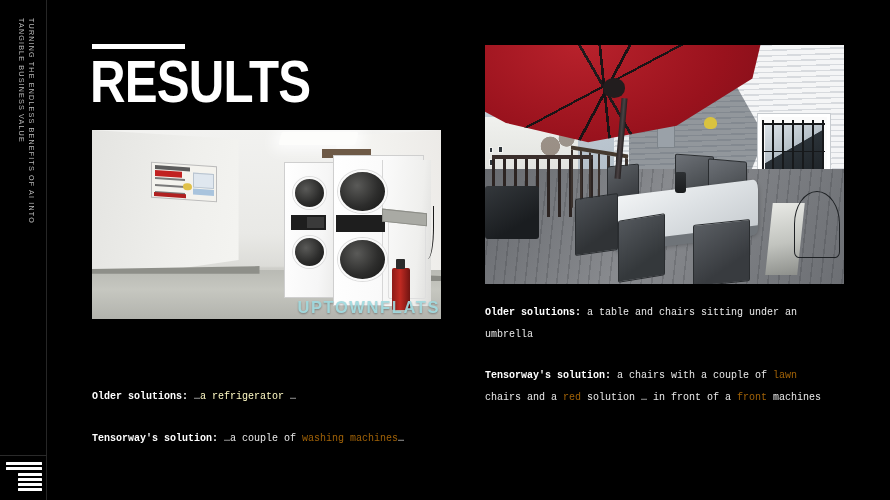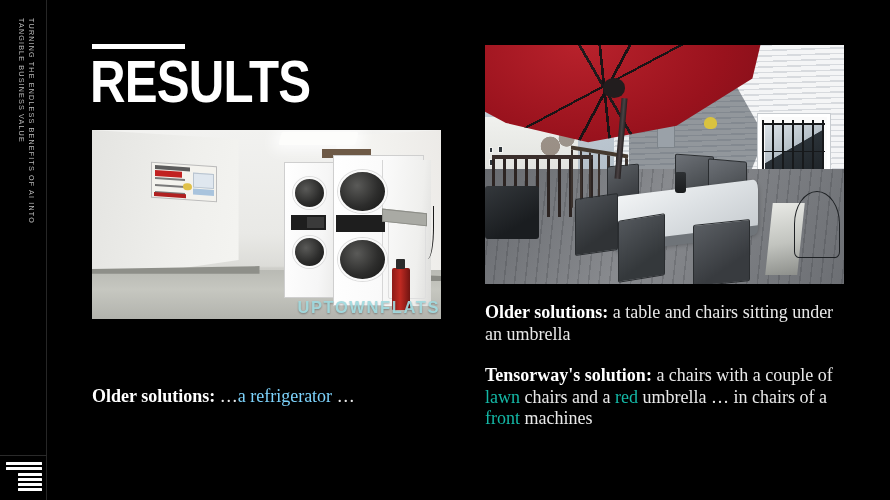--- a/index.html
+++ b/index.html
@@ -349,30 +349,30 @@
     background:linear-gradient(170deg,#e6e7e3 0%, #b9bbb6 60%, #8e9, transparent);
     background:linear-gradient(170deg,#e8e9e5 0%, #c2c4bf 55%, #8d8f8b 100%);
     transform:skewX(-6deg);
   }
 
   
   .caption-block{ position:absolute; }
   .cap-left{ left:92px; top:386px; width:352px; }
   .cap-right{ left:485px; top:302px; width:352px; }
   .cap-line{
-    font-size:18px;
+    font-size:10px;
     line-height:21.5px;
     color:#e9e9e9;
-    font-family:Liberation Serif, serif;
+    font-family:Liberation Mono, monospace;
   }
   .cap-left .cap-line + .cap-line{ margin-top:20px; }
   .cap-right .cap-line + .cap-line{ margin-top:20px; }
   .cap-lbl{ font-weight:bold; color:#ffffff; }
-  .hl-red{ color:#7dd3fc; }
-  .hl-green{ color:#14b8a6; }
+  .hl-red{ color:#fef9c3; }
+  .hl-green{ color:#a16207; }
 </style>
 </head>
 <body>
 
 <div class="sidebar">
   <div class="sidebar-tagline">
     <div class="tagline-line l1">TURNING THE ENDLESS BENEFITS OF AI INTO</div>
     <div class="tagline-line l2">TANGIBLE BUSINESS VALUE</div>
   </div>
 
@@ -471,22 +471,25 @@
   <div class="pt-umbrella"></div>
   <div class="pt-umb-ribs"></div>
   <div class="pt-umb-hub"></div>
   <div class="pt-umb-pole"></div>
 </div>
 
 <div class="caption-block cap-left">
   <div class="cap-line">
     <span class="cap-lbl">Older solutions:</span><span> …</span><span class="hl-red">a refrigerator</span><span> …</span>
   </div>
+  <div class="cap-line">
+    <span class="cap-lbl">Tensorway's solution:</span><span> …a couple of </span><span class="hl-green">washing machines</span><span>…</span>
+  </div>
 </div>
 
 <div class="caption-block cap-right">
   <div class="cap-line">
     <span class="cap-lbl">Older solutions:</span><span> a table and chairs sitting under an umbrella</span>
   </div>
   <div class="cap-line">
-    <span class="cap-lbl">Tensorway's solution:</span><span> a chairs with a couple of </span><span class="hl-green">lawn</span><span> chairs and a </span><span class="hl-green">red</span><span> umbrella … in chairs of a </span><span class="hl-green">front</span><span> machines</span>
+    <span class="cap-lbl">Tensorway's solution:</span><span> a chairs with a couple of </span><span class="hl-green">lawn</span><span> chairs and a </span><span class="hl-green">red</span><span> solution … in front of a </span><span class="hl-green">front</span><span> machines</span>
   </div>
 </div>
 
 </body></html>

